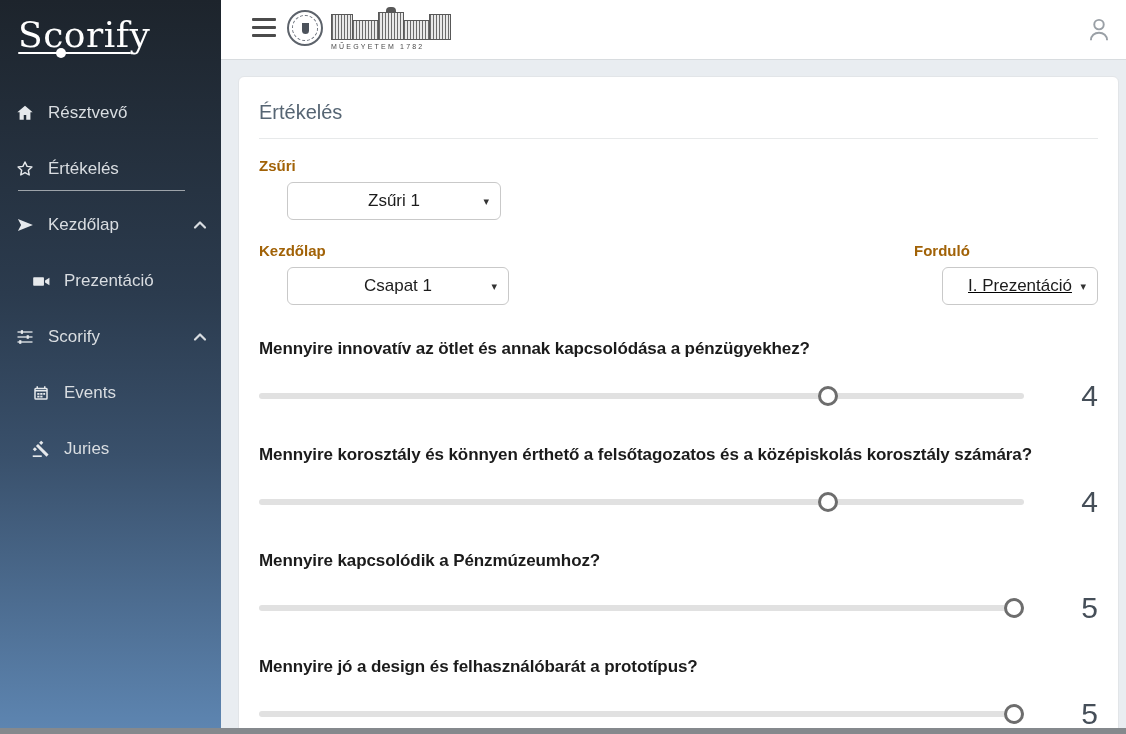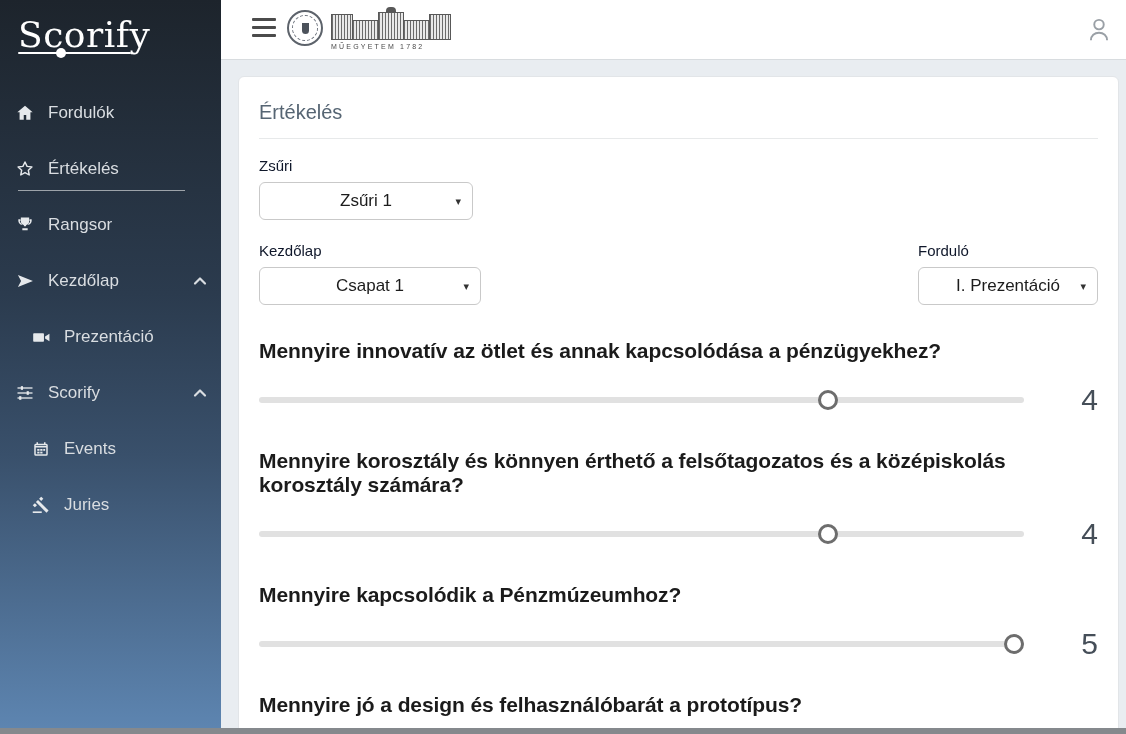--- a/index.html
+++ b/index.html
@@ -38,32 +38,32 @@
   .bldg .center::before{content:"";position:absolute;left:7px;top:-6px;width:10px;height:6px;background:#585858;border-radius:4px 4px 0 0;}
   .uni-caption{font-size:7px;letter-spacing:2.2px;color:#4a4a4a;margin-top:3px;white-space:nowrap;}
   .user-icon{position:absolute;right:14px;top:16px;width:26px;height:28px;color:#9aa0a6;cursor:pointer;}
 
   
   .content{position:absolute;left:221px;top:61px;width:905px;height:673px;overflow:hidden;}
   .card{position:absolute;left:17px;top:15px;width:881px;height:780px;background:#fff;border:1px solid #e2e5e8;border-radius:6px;box-sizing:border-box;padding:20px;}
   .card-title{font-size:20px;color:#566573;font-weight:400;margin:4px 0 14px 0;}
   .card-hr{border:none;border-top:1px solid #e7e9ea;margin:0 0 18px 0;}
 
-  .field-label{font-size:15px;font-weight:normal;color:#0f172a;margin-bottom:8px;}
-  .select-box{height:38px;border:1px solid #c9c9c9;border-radius:6px;background:#fff;display:flex;align-items:center;justify-content:center;position:relative;cursor:pointer;box-sizing:border-box;}
+  .field-label{font-size:15px;font-weight:bold;color:#a16207;margin-bottom:8px;}
+  .select-box{height:38px;border:1px solid #c9c9c9;border-radius:6px;background:#fff;display:flex;align-items:center;justify-content:center;position:relative;cursor:pointer;box-sizing:border-box;margin-left:28px;}
   .select-box .sel-text{font-size:17px;color:#1c1c1c;}
   .sel-arrow{position:absolute;right:11px;top:50%;transform:translateY(-50%);font-size:11px;color:#333;}
   .sel-arrow::after{content:"▾";}
   .w-jury{width:214px;}
   .w-team{width:222px;}
-  .w-round{width:180px;}
+  .w-round{width:156px;text-decoration:underline;}
   .field-row2{display:flex;justify-content:space-between;margin-top:22px;}
 
   .question{margin-top:34px;}
-  .q-text{font-size:21px;font-weight:bold;color:#1b1b1b;letter-spacing:-.1px;}
+  .q-text{font-size:17px;font-weight:bold;color:#1b1b1b;letter-spacing:-.1px;}
   .slider-row{display:flex;align-items:center;margin-top:22px;}
   .track-wrap{position:relative;flex:1;height:26px;margin-right:44px;cursor:pointer;}
   .track{position:absolute;left:0;right:0;top:10px;height:6px;background:#e1e1e1;border-radius:3px;}
   .thumb{position:absolute;top:3px;width:20px;height:20px;background:#fff;border:3px solid #6d6d6d;border-radius:50%;box-sizing:border-box;}
   .q-value{width:30px;text-align:right;font-size:30px;color:#454e58;line-height:1;}
 
   .hscroll{position:absolute;left:0;bottom:0;width:1126px;height:6px;background:#85898d;z-index:9;}
 </style>
 </head>
 <body>
@@ -75,43 +75,34 @@
       <div class="logo-dot"></div>
     </div>
   </div>
 
   <div class="nav-item">
     <span class="nav-icon">
       <svg width="20" height="20" viewBox="0 0 24 24" fill="currentColor">
           <path d="M12 3.2 2.8 11.2h2.7V20h5v-5.5h3V20h5v-8.8h2.7z"></path>
         </svg>
     </span>
-    <span class="nav-label">Fordulók</span>
+    <span class="nav-label">Résztvevő</span>
   </div>
 
   <div class="nav-item">
     <span class="nav-icon">
       <svg width="20" height="20" viewBox="0 0 24 24" fill="none" stroke="currentColor" stroke-width="1.7" stroke-linejoin="round">
           <path d="M12 3.6 14.5 8.9 20.3 9.6 16 13.5 17.1 19.2 12 16.3 6.9 19.2 8 13.5 3.7 9.6 9.5 8.9Z"></path>
         </svg>
     </span>
     <span class="nav-label">Értékelés</span>
   </div>
 
   <div class="nav-divider"></div>
 
-  <div class="nav-item">
-    <span class="nav-icon">
-      <svg width="20" height="20" viewBox="0 0 24 24" fill="currentColor">
-          <path d="M7 3h10v4.2A5 5 0 0 1 13.6 12c-.2.9-.7 1.6-1.6 1.8V16h3.2v2.3H8.8V16H12v-2.2c-.9-.2-1.4-.9-1.6-1.8A5 5 0 0 1 7 7.2Z"></path>
-          <path d="M4 5.2h2.6v2H5.8c.1 1.3.9 2.4 2 2.9l.6 1.9C5.9 11.4 4 9.5 4 7.2Zm16 0h-2.6v2h.8c-.1 1.3-.9 2.4-2 2.9l-.6 1.9c2.5-.6 4.4-2.5 4.4-4.8Z"></path>
-        </svg>
-    </span>
-    <span class="nav-label">Rangsor</span>
-  </div>
 
   <div class="nav-item">
     <span class="nav-icon">
       <svg width="20" height="20" viewBox="0 0 24 24" fill="currentColor">
           <path d="M21.5 12 3.5 19.2 7.3 12 3.5 4.8Z"></path>
         </svg>
     </span>
     <span class="nav-label">Kezdőlap</span>
     <span class="nav-caret">
       <svg width="14" height="10" viewBox="0 0 14 10" fill="none" stroke="currentColor" stroke-width="2.2" stroke-linecap="round" stroke-linejoin="round">

